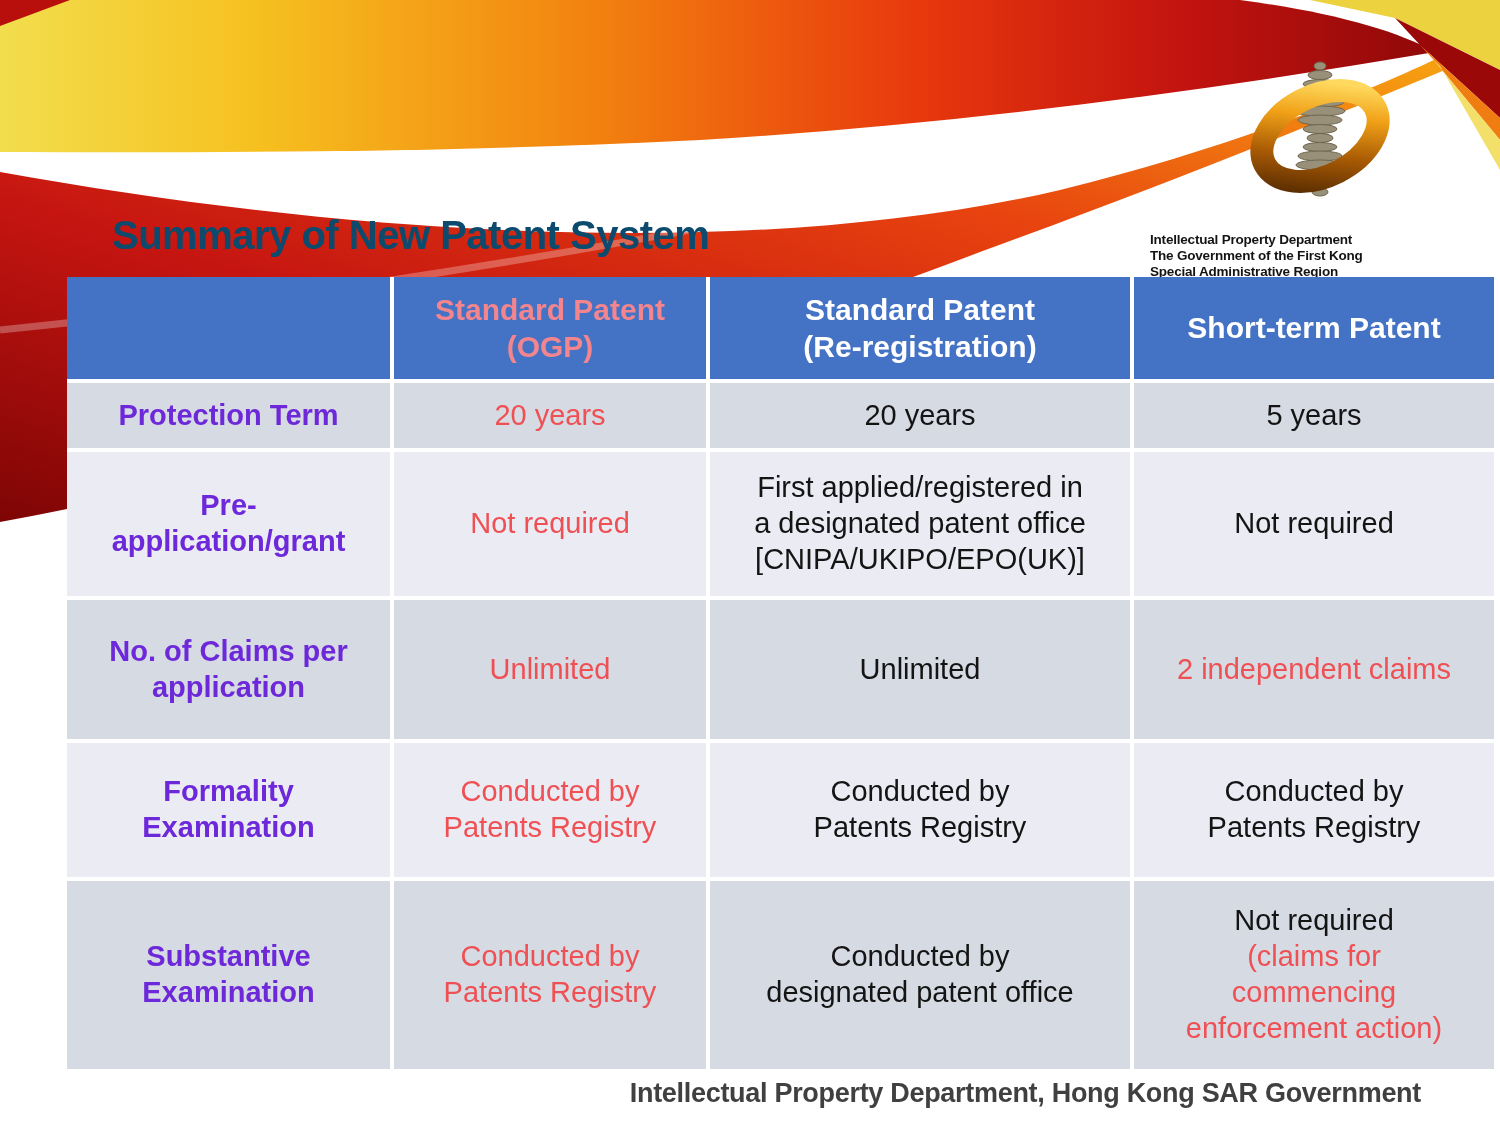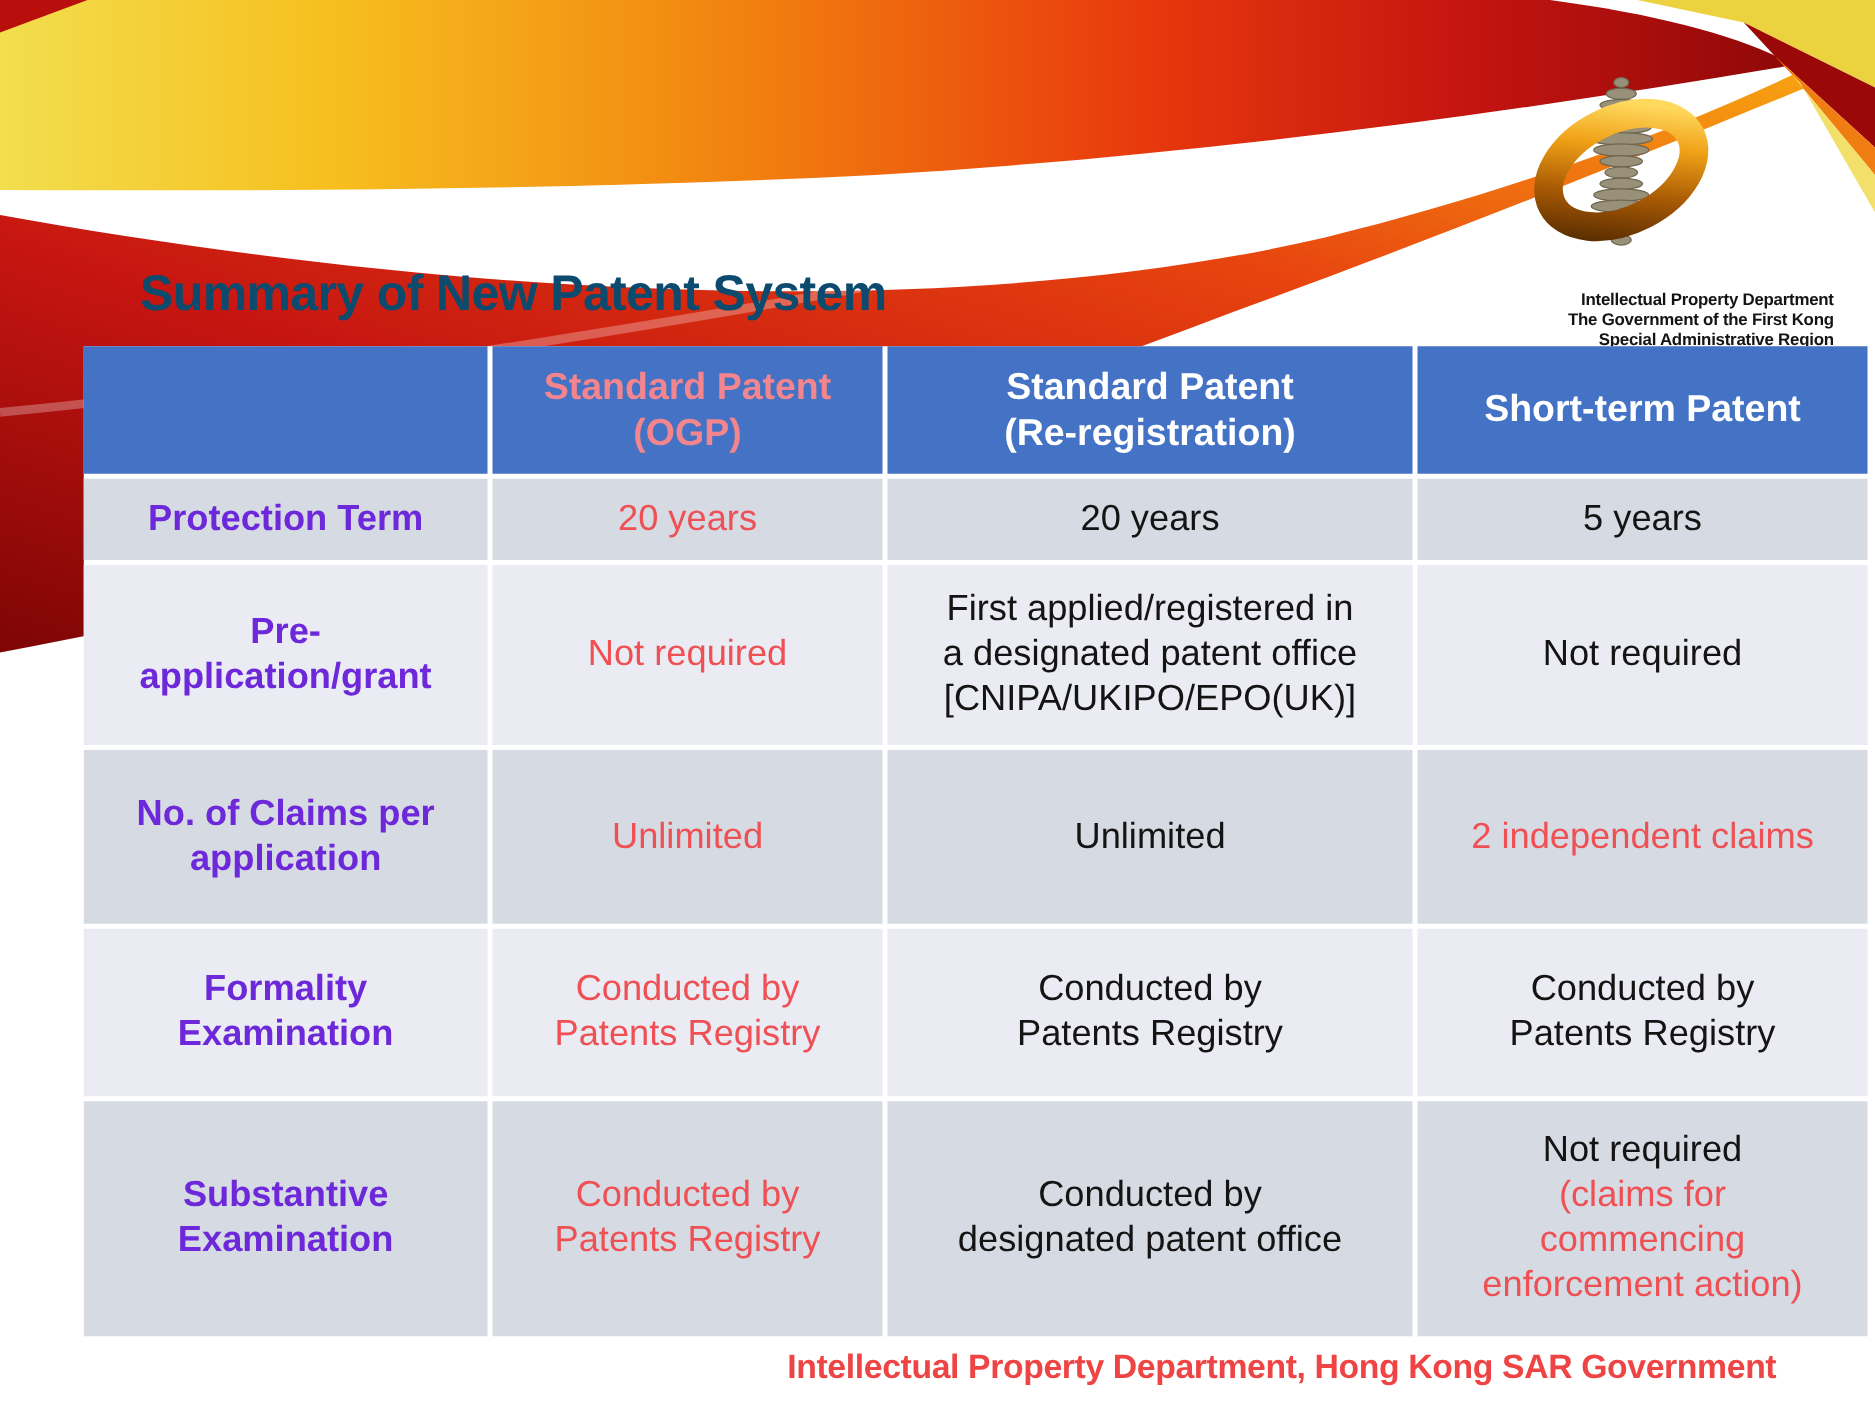--- a/index.html
+++ b/index.html
@@ -3,21 +3,21 @@
 <meta charset="utf-8">
 <style>
   html,body{margin:0;padding:0;}
   body{
     width:1500px;height:1125px;position:relative;overflow:hidden;
     background:#ffffff;font-family:"Liberation Sans",sans-serif;
   }
   
   .ribbon{position:absolute;top:0;left:0;width:1500px;height:540px;pointer-events:none;}
   
-  .logo{position:absolute;left:1127px;top:52px;width:340px;text-align:right;}
+  .logo{position:absolute;left:1150px;top:52px;width:340px;text-align:left;}
   .logo svg{display:block;margin:0 auto;}
   .logo-text{margin-top:2px;font-weight:bold;font-size:13.5px;line-height:16px;color:#141414;letter-spacing:-0.2px;}
   
   .title{
     position:absolute;left:112px;top:186px;
     font-size:40px;font-weight:bold;color:#0c4a6e;letter-spacing:-0.5px;
     white-space:nowrap;
   }
   
   .tbl{
@@ -36,21 +36,21 @@
   .hdr{background:#4472C4;color:#ffffff;font-weight:bold;font-size:30px;}
   .hdr-accent{color:#F2858D;}
   .band-a{background:#D6DAE3;}
   .band-b{background:#EAEBF3;}
   .rowlabel{font-weight:bold;color:#6d28d9;}
   .red{color:#EF5054;}
   .stack{display:flex;flex-direction:column;align-items:center;justify-content:center;}
   
   .footer{
     position:absolute;top:1078px;right:79px;
-    font-size:27px;font-weight:bold;color:#ef4444;letter-spacing:-0.3px;
+    font-size:27px;font-weight:bold;color:#404040;letter-spacing:-0.3px;
     white-space:nowrap;
   }
 </style>
 </head>
 <body>
 
 <svg class="ribbon" viewBox="0 0 1500 540" aria-hidden="true">
   <defs>
     <linearGradient id="gA" x1="0%" y1="0%" x2="100%" y2="0%">
       <stop offset="0%" stop-color="#F2DE4E"></stop>

